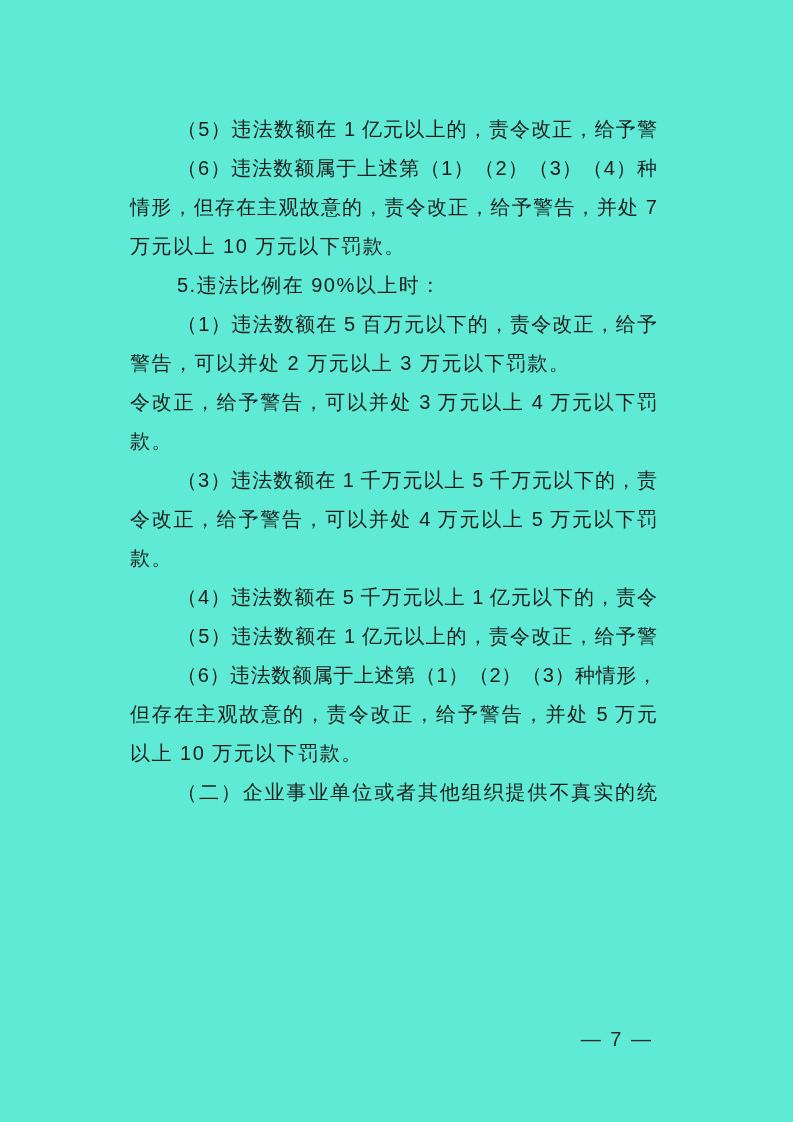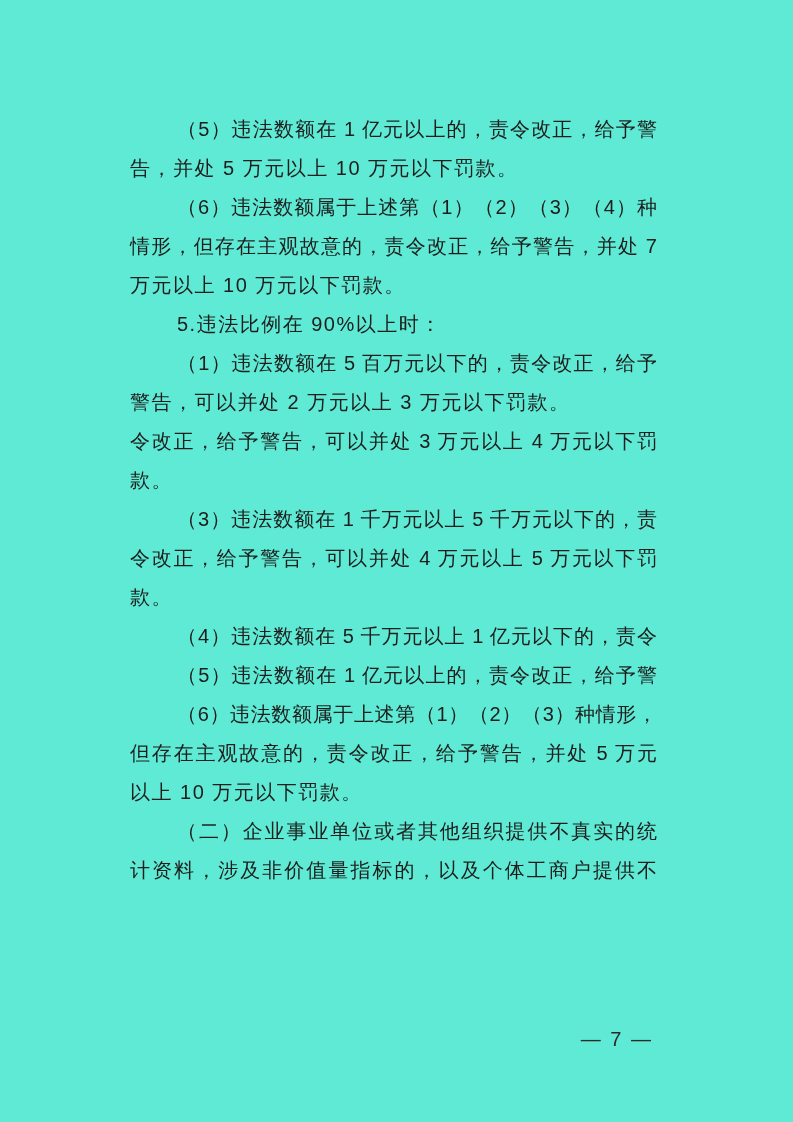--- a/index.html
+++ b/index.html
@@ -55,34 +55,32 @@
     color: #2a2a2a;
     letter-spacing: 2px;
   }
 </style>
 </head>
 <body>
 
 <div class="page">
   <div class="text-block">
       <div class="line indent fill">（5）违法数额在 1 亿元以上的，责令改正，给予警</div>
-      <div class="line">告，并处 5 万元以上 10 万元以下罚款。</div>
       <div class="line indent fill">（6）违法数额属于上述第（1）（2）（3）（4）种</div>
       <div class="line fill">情形，但存在主观故意的，责令改正，给予警告，并处 7</div>
       <div class="line">万元以上 10 万元以下罚款。</div>
       <div class="line indent">5.违法比例在 90%以上时：</div>
       <div class="line indent fill">（1）违法数额在 5 百万元以下的，责令改正，给予</div>
       <div class="line">警告，可以并处 2 万元以上 3 万元以下罚款。</div>
       <div class="line fill">令改正，给予警告，可以并处 3 万元以上 4 万元以下罚</div>
       <div class="line">款。</div>
       <div class="line indent fill">（3）违法数额在 1 千万元以上 5 千万元以下的，责</div>
       <div class="line fill">令改正，给予警告，可以并处 4 万元以上 5 万元以下罚</div>
       <div class="line">款。</div>
       <div class="line indent fill">（4）违法数额在 5 千万元以上 1 亿元以下的，责令</div>
       <div class="line indent fill">（5）违法数额在 1 亿元以上的，责令改正，给予警</div>
       <div class="line indent fill">（6）违法数额属于上述第（1）（2）（3）种情形，</div>
       <div class="line fill">但存在主观故意的，责令改正，给予警告，并处 5 万元</div>
       <div class="line">以上 10 万元以下罚款。</div>
       <div class="line indent fill">（二）企业事业单位或者其他组织提供不真实的统</div>
-      <div class="line fill">计资料，涉及非价值量指标的，以及个体工商户提供不</div>
     </div>
   <div class="page-number">— 7 —</div>
 </div>
 
 </body></html>

